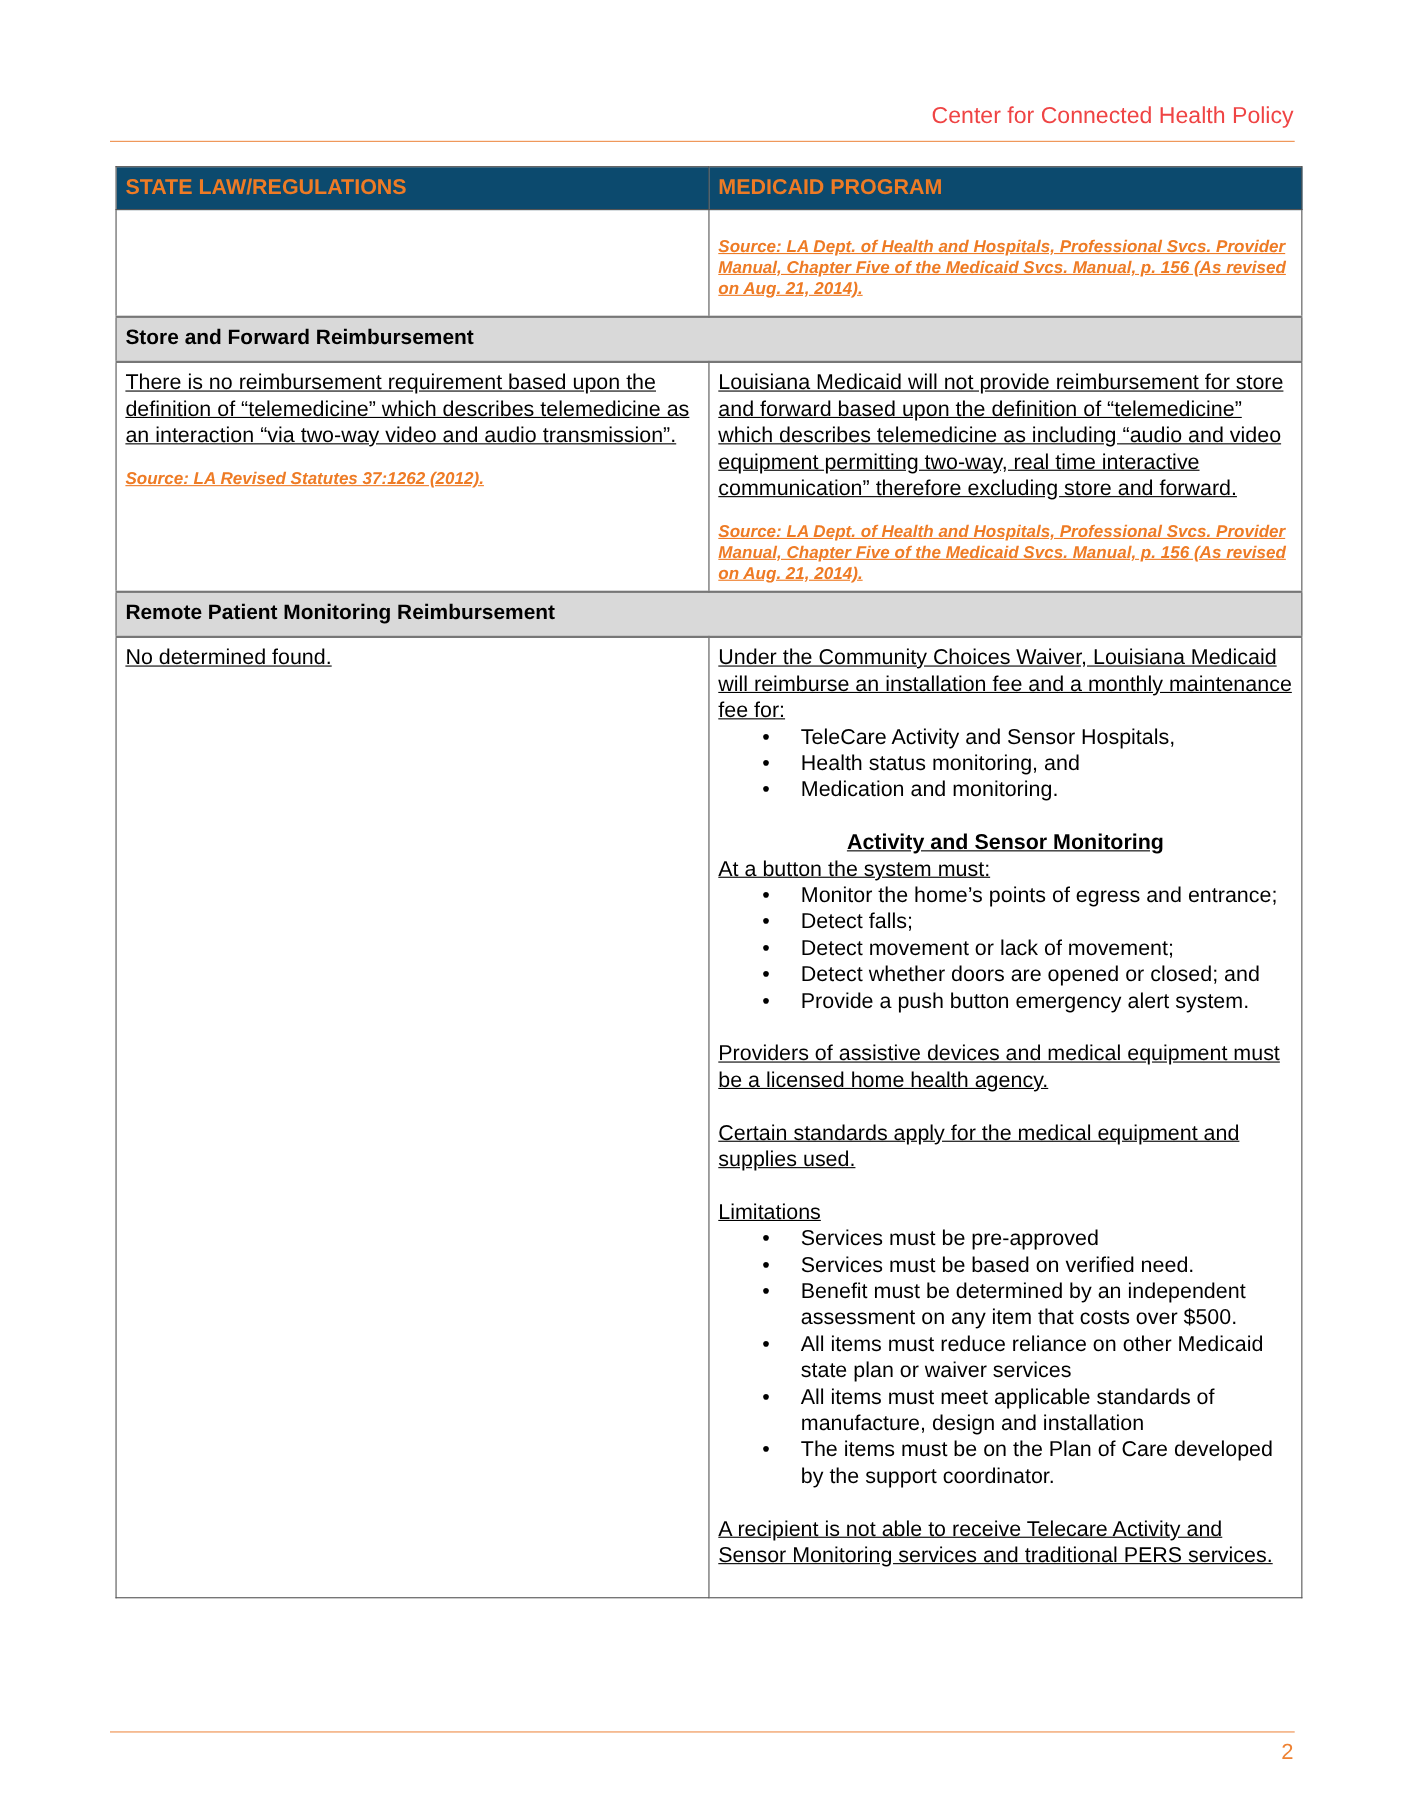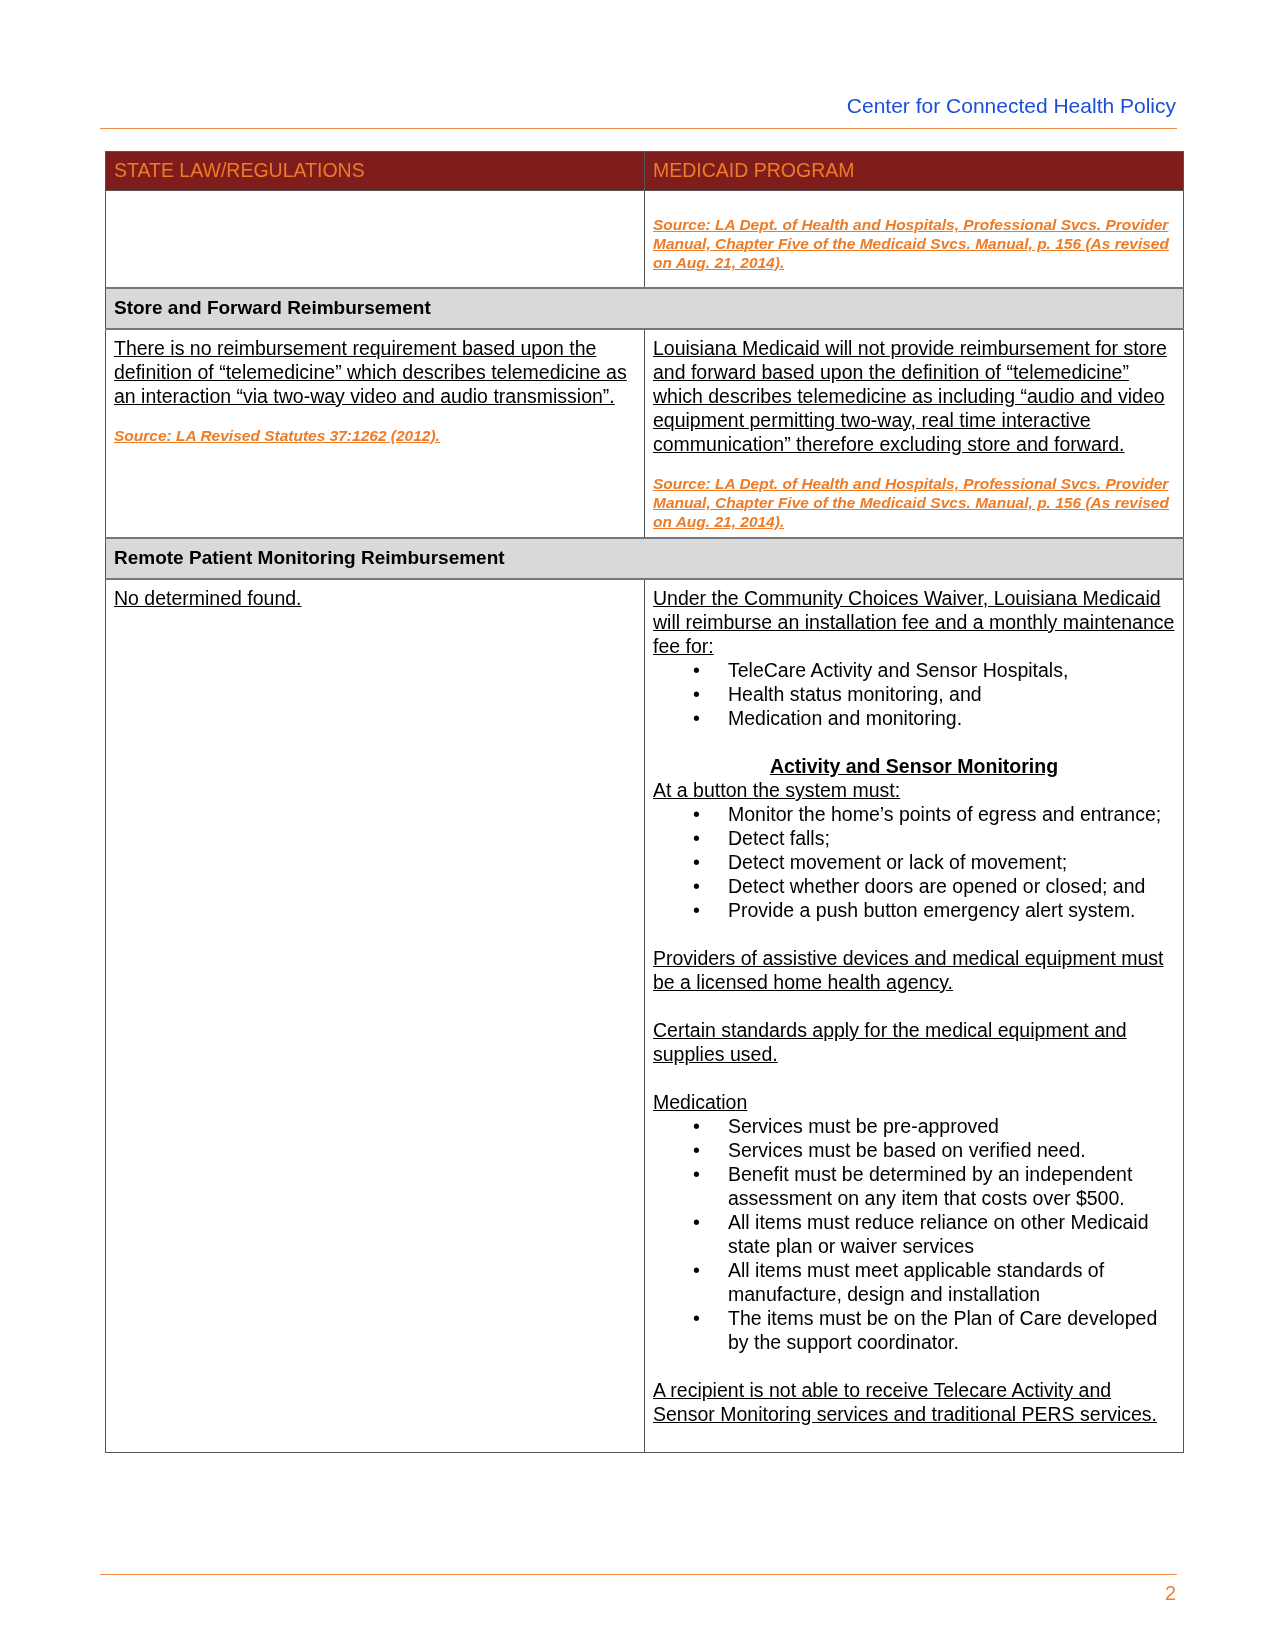--- a/index.html
+++ b/index.html
@@ -1,28 +1,28 @@
 <!DOCTYPE html>
 <html><head>
 <meta charset="utf-8">
 <style>
   html, body { margin: 0; padding: 0; background: #ffffff; }
   body { width: 1275px; height: 1650px; position: relative; overflow: hidden;
          font-family: "Liberation Sans", sans-serif; color: #000; }
-  .page-header-title { position: absolute; right: 99px; top: 94px; font-size: 21px; color: #1d4ed8; }
+  .page-header-title { position: absolute; right: 99px; top: 94px; font-size: 21px; color: #ef4444; }
   .rule { position: absolute; left: 100px; width: 1077px; height: 0; border-top: 1.5px solid #ee8d4a; }
   .rule.top { top: 128px; }
   .rule.bottom { top: 1574px; }
   .page-number { position: absolute; right: 99px; top: 1582px; font-size: 20px; color: #ee8233; }
 
   table.policy { position: absolute; left: 105px; top: 151px; width: 1078px; border-collapse: collapse; table-layout: fixed; }
   table.policy td, table.policy th { border: 1px solid #555; vertical-align: top; padding: 6px 8px 6px 8px; font-size: 19.5px; line-height: 24px; text-align: left; }
   table.policy col.c1 { width: 539px; }
   table.policy col.c2 { width: 539px; }
-  th.colhead { background: #7f1d1d; color: #ee7b25; font-weight: normal; height: 26px; padding-top: 7px; font-size: 19.5px; border-top: 2px solid #222; border-bottom: 2px solid #222; }
+  th.colhead { background: #0c4a6e; color: #ee7b25; font-weight: bold; height: 26px; padding-top: 7px; font-size: 19.5px; border-top: 2px solid #222; border-bottom: 2px solid #222; }
   tr.section td { background: #d9d9d9; font-weight: bold; font-size: 19px; height: 26px; padding-top: 7px; border-top: 2px solid #777; border-bottom: 2px solid #777; }
   .source { color: #ee7b25; font-style: italic; font-weight: bold; font-size: 15.5px; line-height: 19px; }
   p { margin: 0; text-decoration: underline; }
   .gap { height: 24px; }
   .gap-sm { height: 18px; }
   ul.bullets { list-style: none; margin: 0; padding: 0 0 0 40px; }
   ul.bullets li { position: relative; padding-left: 35px; }
   ul.bullets li .bullet { position: absolute; left: 0; top: 0; }
   .subhead { font-weight: bold; text-decoration: underline; text-align: center; }
   tr.r1 td { height: 84px; }
@@ -93,21 +93,21 @@
             <li><span class="bullet">•</span><span>Detect falls;</span></li>
             <li><span class="bullet">•</span><span>Detect movement or lack of movement;</span></li>
             <li><span class="bullet">•</span><span>Detect whether doors are opened or closed; and</span></li>
             <li><span class="bullet">•</span><span>Provide a push button emergency alert system.</span></li>
           </ul>
       <div class="gap"></div>
       <p>Providers of assistive devices and medical equipment must be a licensed home health agency.</p>
       <div class="gap"></div>
       <p>Certain standards apply for the medical equipment and supplies used.</p>
       <div class="gap"></div>
-      <p>Medication</p>
+      <p>Limitations</p>
       <ul class="bullets">
             <li><span class="bullet">•</span><span>Services must be pre-approved</span></li>
             <li><span class="bullet">•</span><span>Services must be based on verified need.</span></li>
             <li><span class="bullet">•</span><span>Benefit must be determined by an independent assessment on any item that costs over $500.</span></li>
             <li><span class="bullet">•</span><span>All items must reduce reliance on other Medicaid state plan or waiver services</span></li>
             <li><span class="bullet">•</span><span>All items must meet applicable standards of manufacture, design and installation</span></li>
             <li><span class="bullet">•</span><span>The items must be on the Plan of Care developed by the support coordinator.</span></li>
           </ul>
       <div class="gap"></div>
       <p>A recipient is not able to receive Telecare Activity and Sensor Monitoring services and traditional PERS services.</p>

